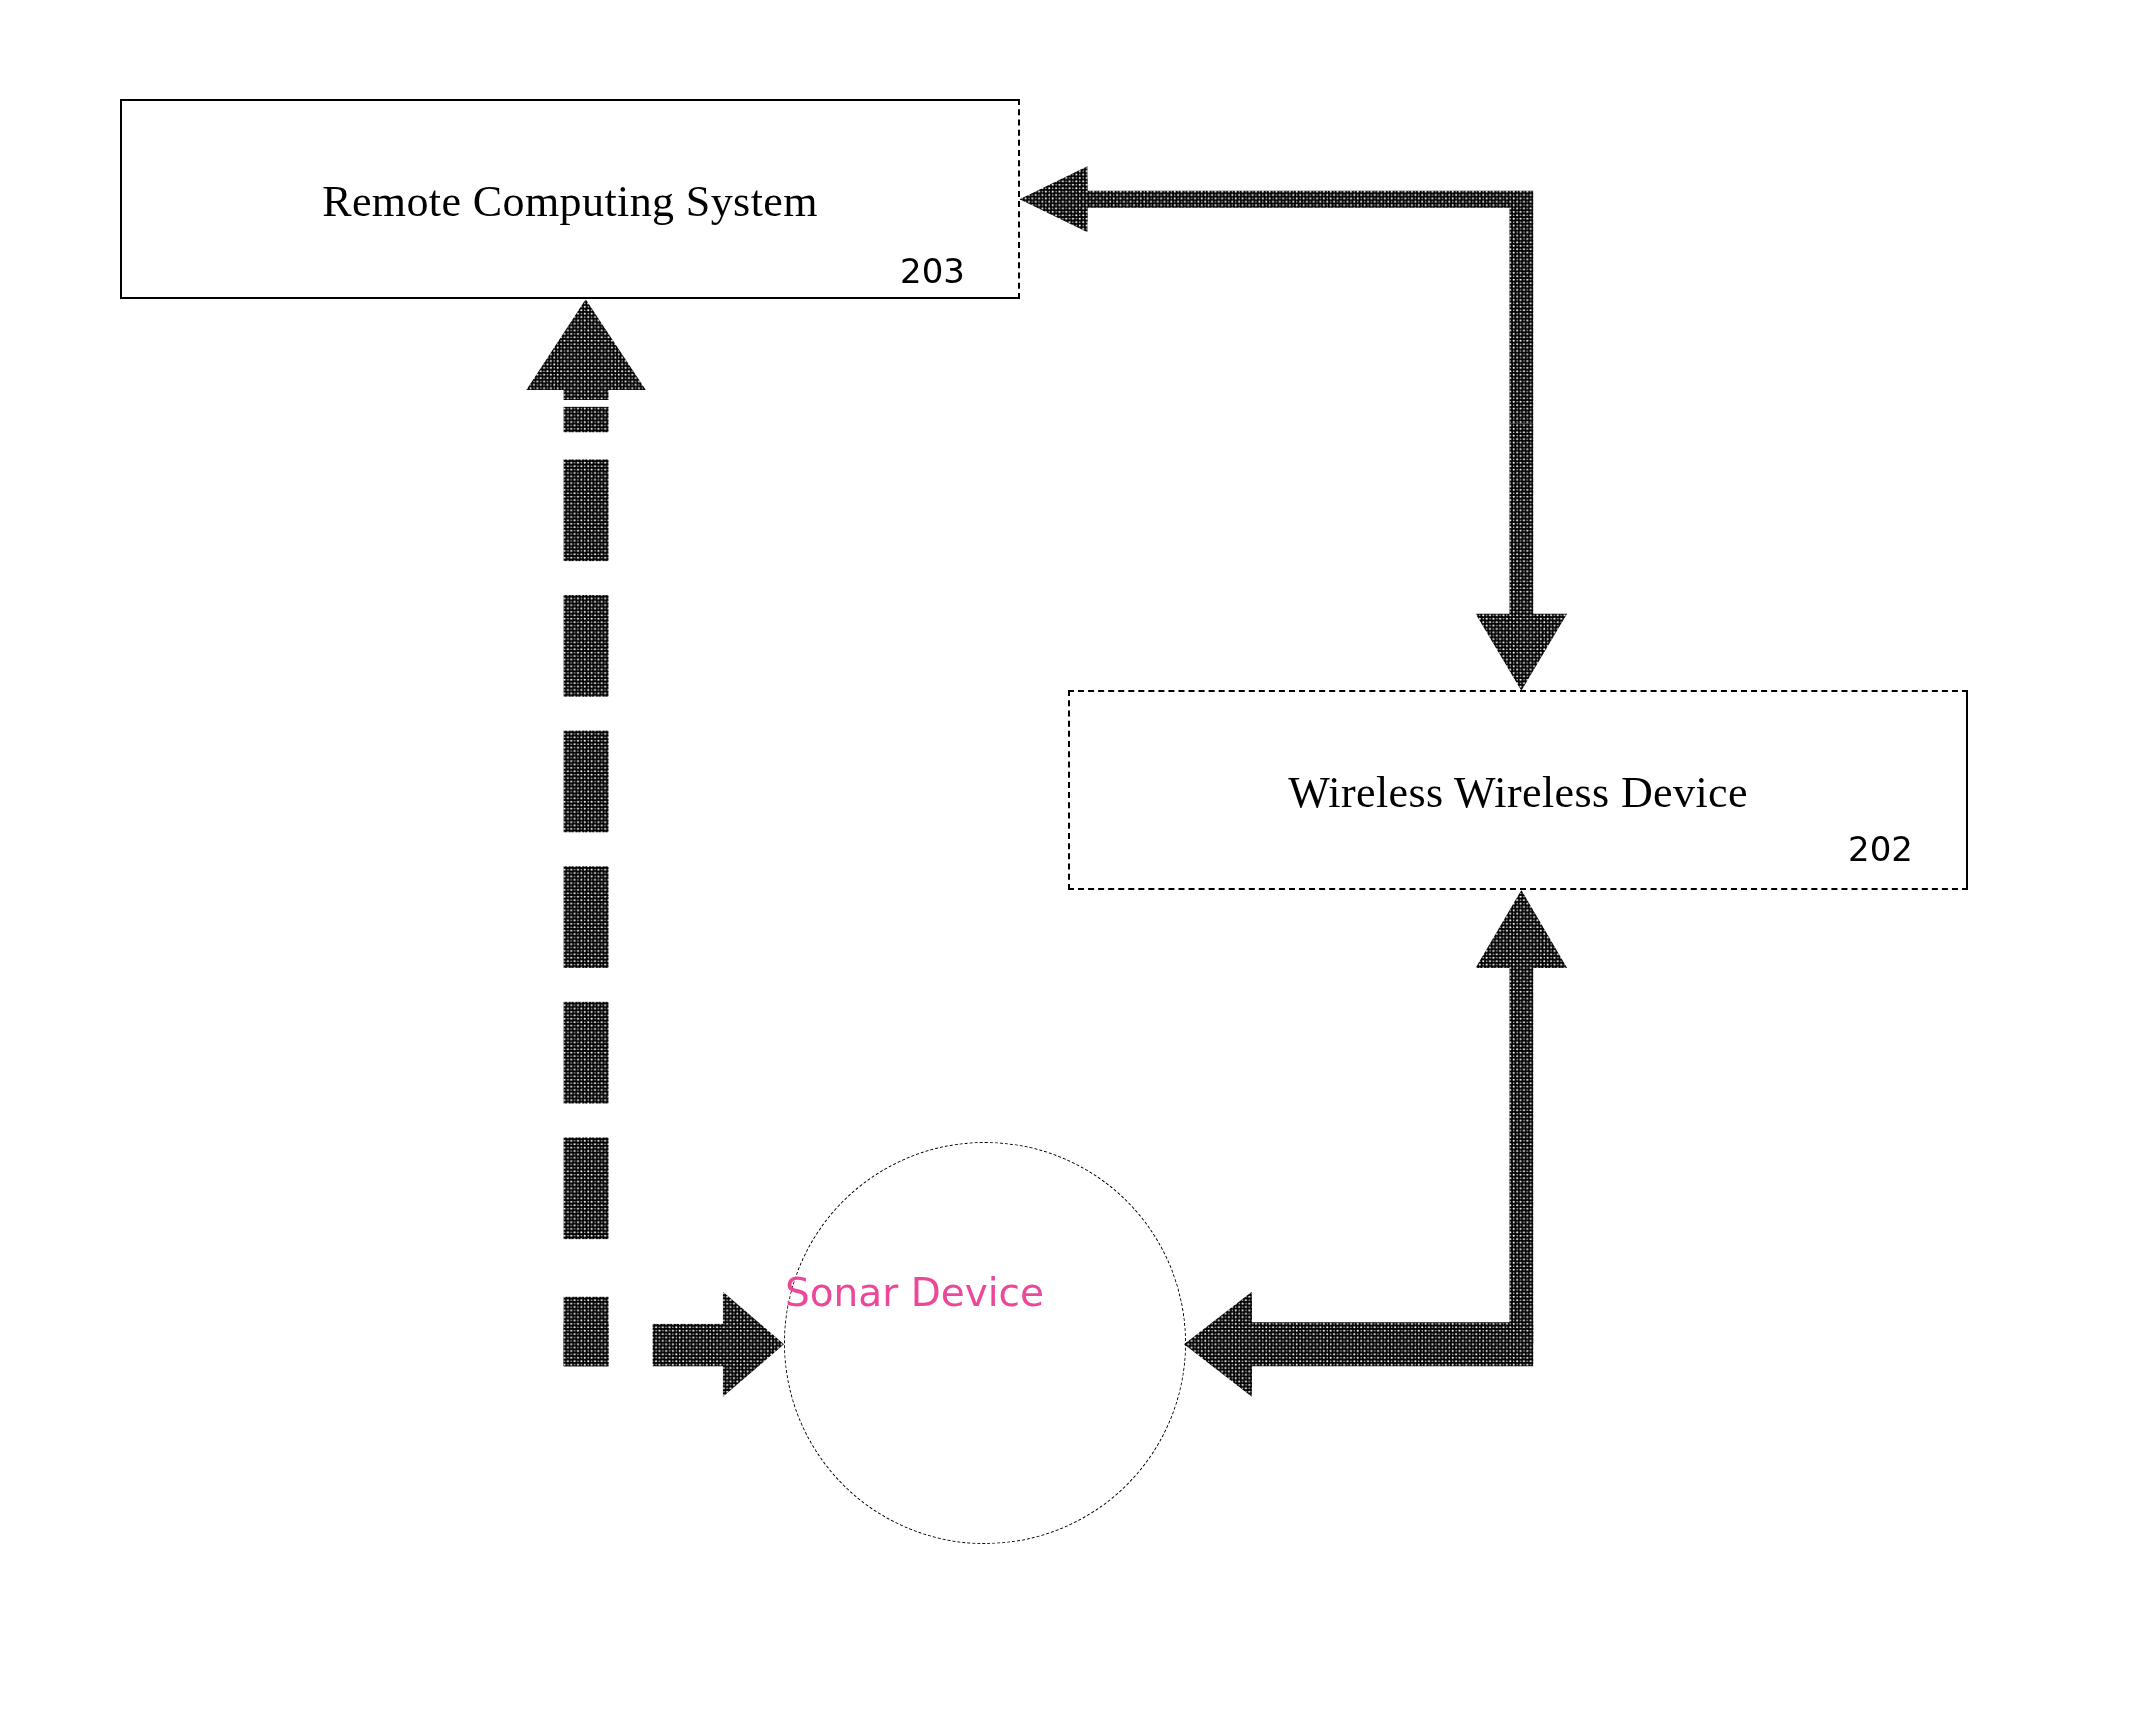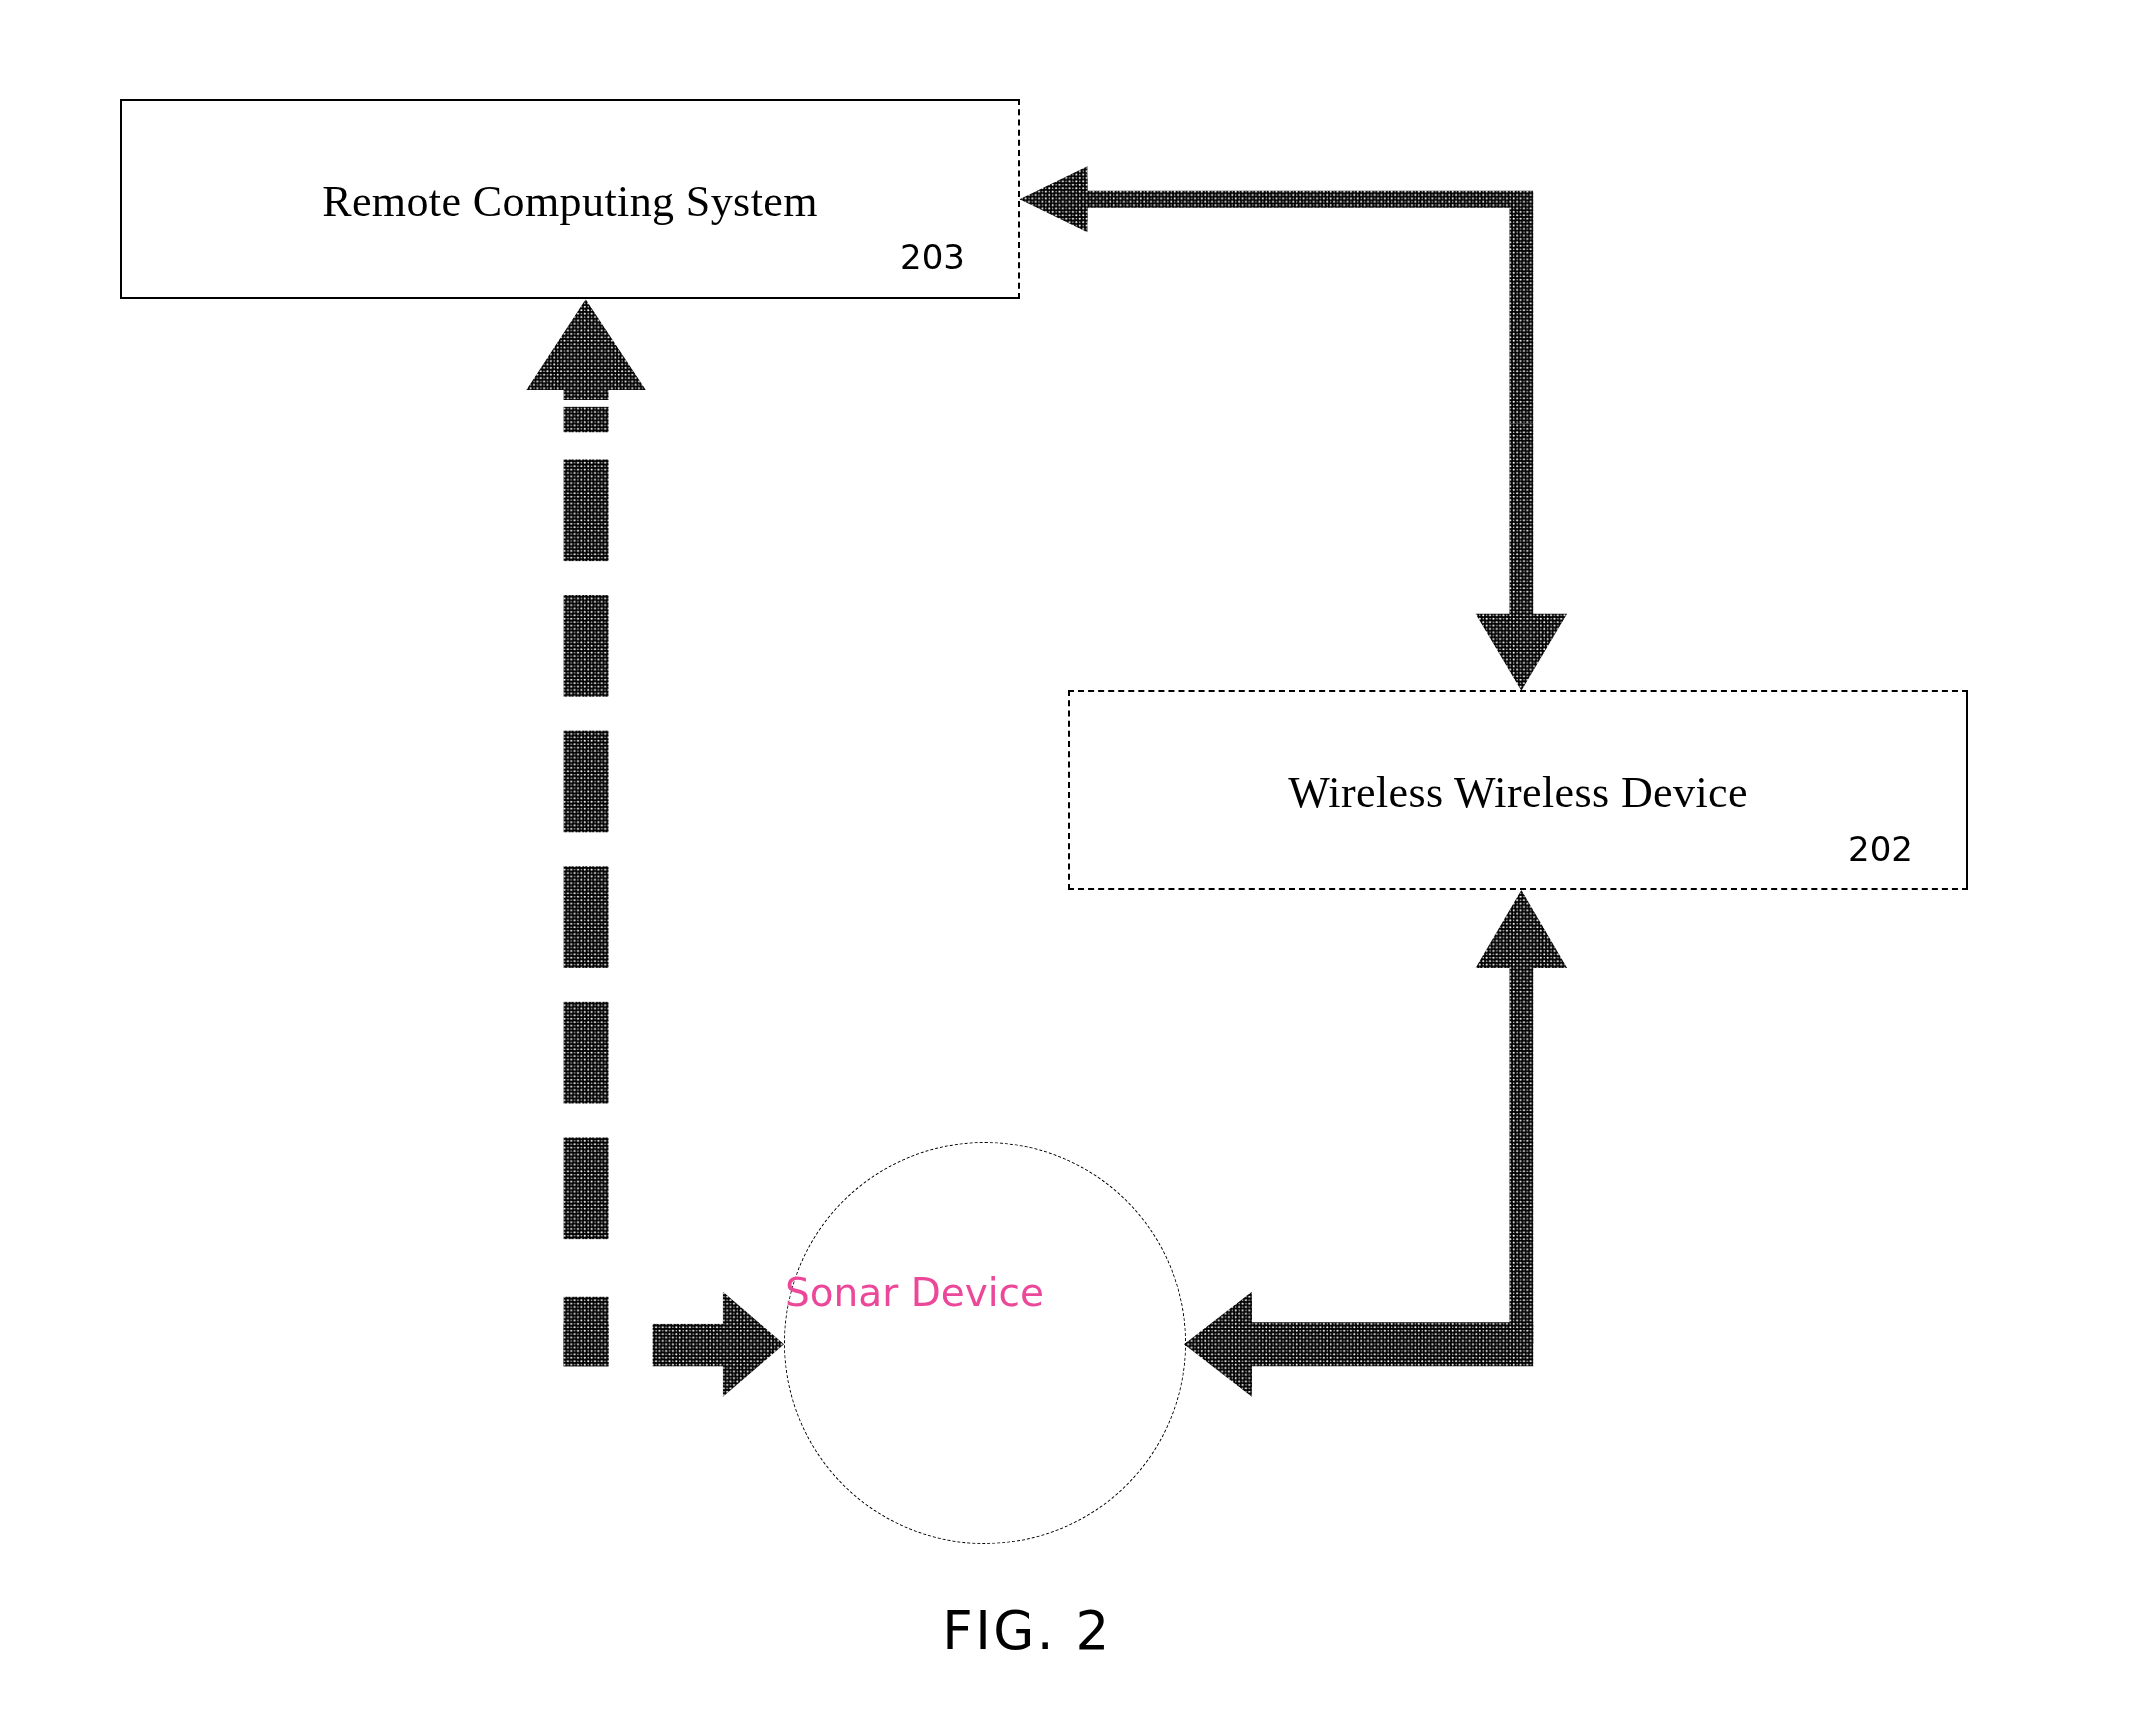--- a/index.html
+++ b/index.html
@@ -57,21 +57,21 @@
   #remote-computing-system-title { top: 75px; }
   #wireless-computing-device-title { top: 75px; }
   .box-ref {
     position: absolute;
     font-family: "DejaVu Sans", sans-serif;
     font-size: 34px;
     color: #000000;
   }
   #remote-computing-system-ref {
     right: 53px;
-    top: 136px;
+    top: 150px;
   }
   #wireless-computing-device-ref {
     right: 53px;
     top: 137px;
   }
   
   #sonar-device-circle {
     position: absolute;
     left: 784px;
     top: 1142px;
@@ -185,16 +185,15 @@
 
   <div class="node-box" id="wireless-computing-device-box">
     <div class="box-title" id="wireless-computing-device-title">Wireless Wireless Device</div>
     <div class="box-ref" id="wireless-computing-device-ref">202</div>
   </div>
 
   <div id="sonar-device-circle">
     <div id="sonar-device-label">Sonar Device</div>
   </div>
 
-  <div id="figure-caption">FIG. 2</div>
 
 </div>
 
 
 </body></html>

